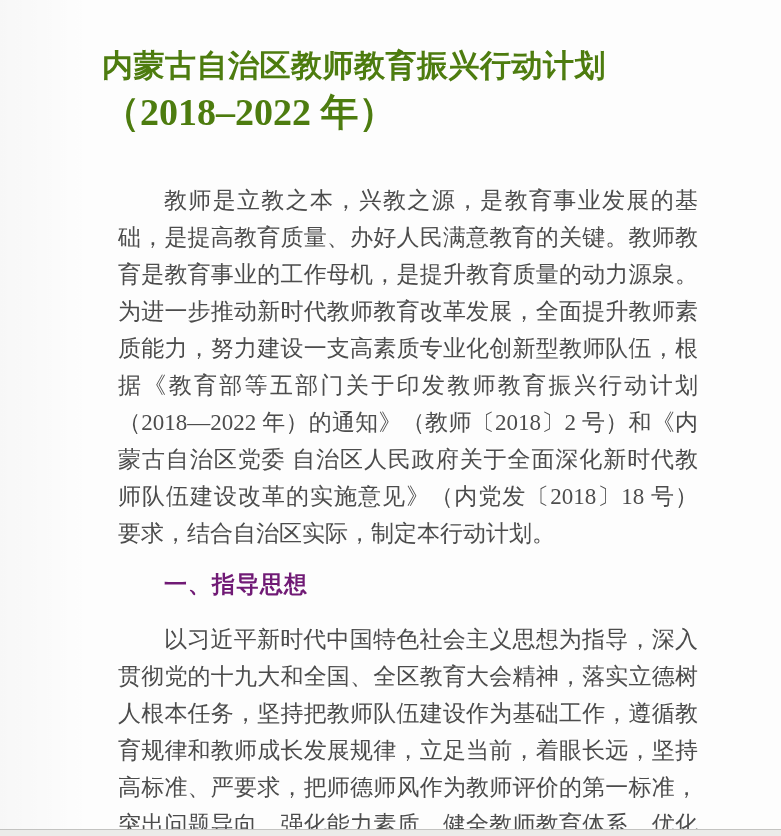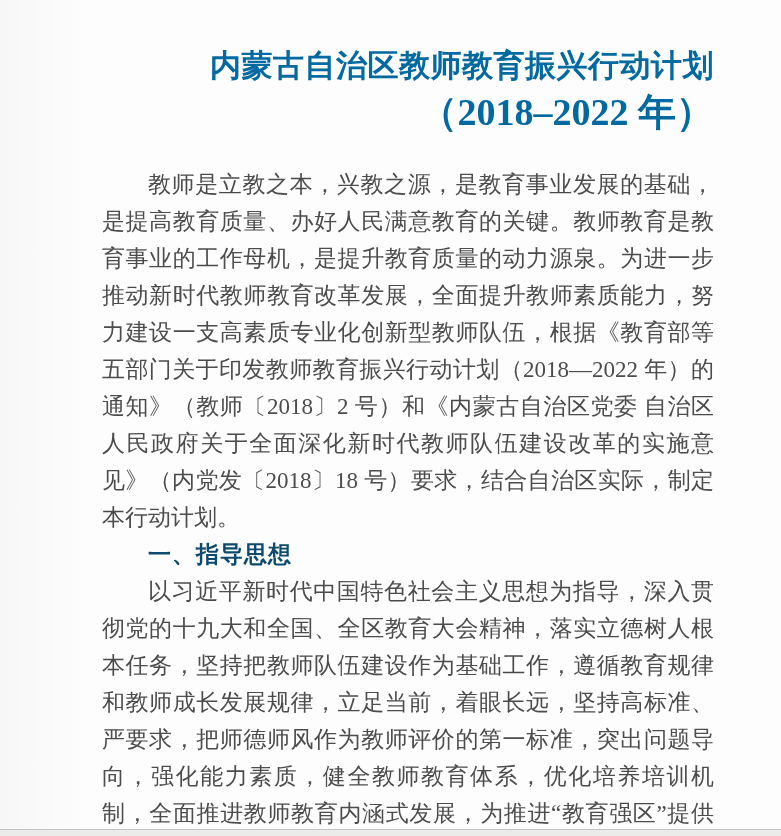--- a/index.html
+++ b/index.html
@@ -22,22 +22,22 @@
     left: 0; top: 0; bottom: 0;
     width: 90px;
     background: linear-gradient(to right, rgba(0,0,0,0.025), rgba(0,0,0,0));
     pointer-events: none;
   }
   .title-block {
     position: absolute;
     top: 44px;
     left: 102px;
     width: 612px;
-    text-align: right;
-    color: #0369a1;
+    text-align: left;
+    color: #4d7c0f;
     font-weight: 700;
   }
   .title-line1 {
     font-size: 31px;
     line-height: 44px;
     letter-spacing: 0.5px;
     white-space: nowrap;
   }
   .title-line2 {
     font-size: 38px;
@@ -48,27 +48,27 @@
     top: 166px;
     left: 102px;
     width: 612px;
     color: #4c4c4c;
     font-size: 23px;
     line-height: 37px;
     text-align: justify;
     text-justify: inter-ideograph;
   }
   .para {
-    margin: 0;
+    margin: 16px;
     text-indent: 2em;
   }
   .para.heading {
-    font-family: Liberation Sans, sans-serif;
+    font-family: Liberation Mono, monospace;
     font-weight: 700;
-    color: #0c4a6e;
+    color: #701a75;
     letter-spacing: 1px;
   }
   .page-bottom-strip {
     position: absolute;
     left: 0;
     bottom: 0;
     width: 100%;
     height: 6px;
     background: #ebebe9;
     border-top: 1px solid #c3c3c1;

